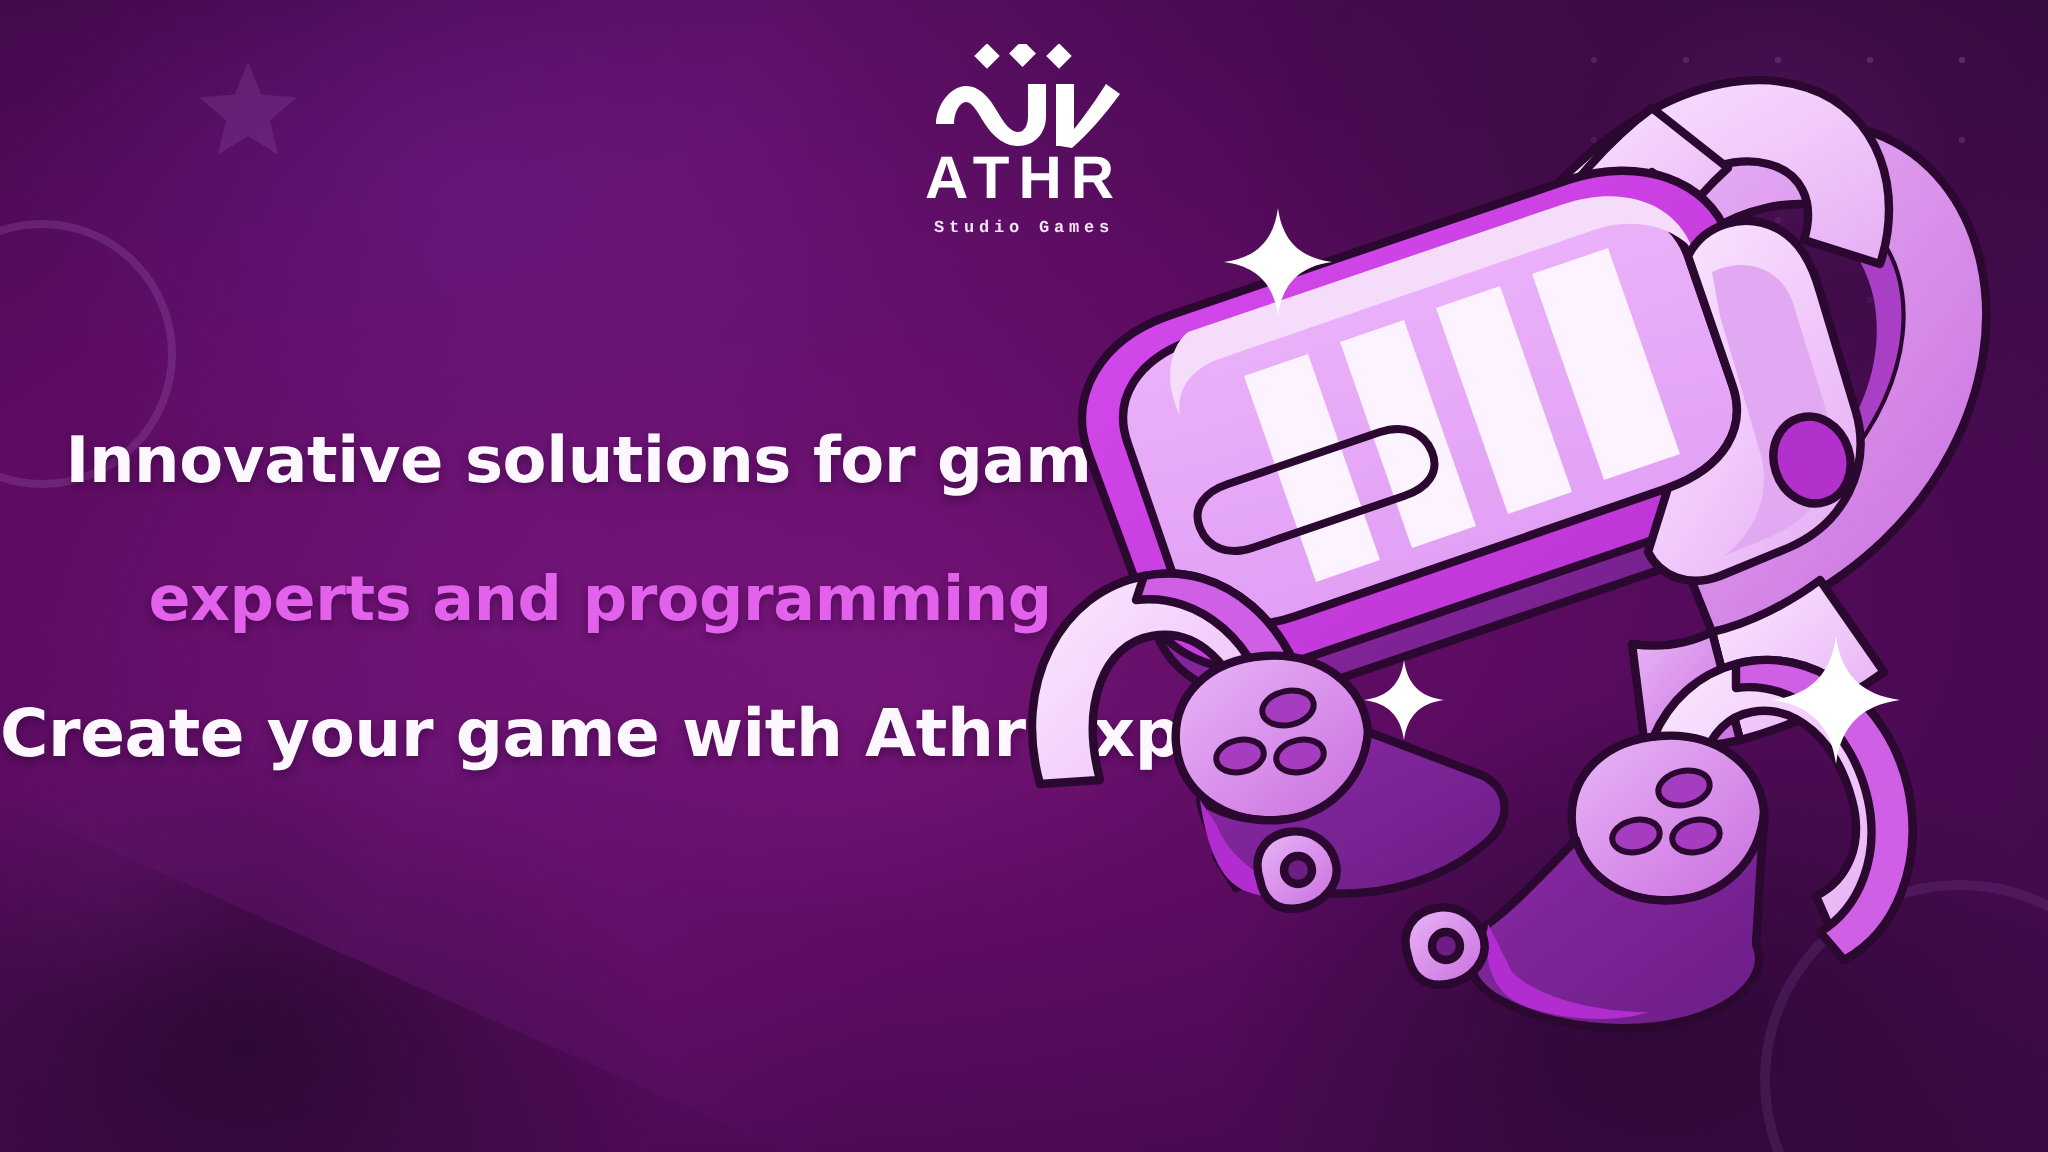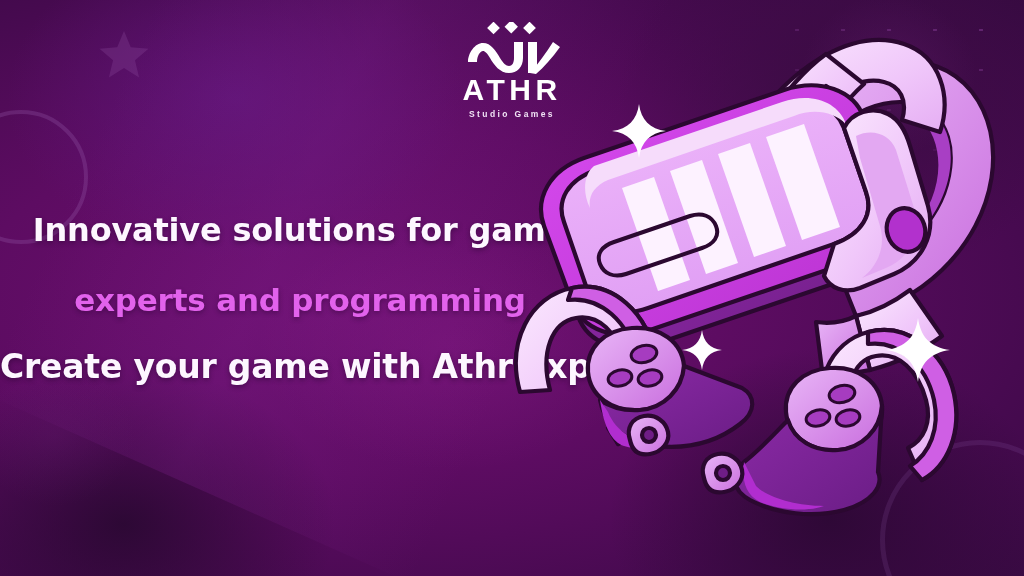--- a/index.html
+++ b/index.html
@@ -100,21 +100,21 @@
     font-family:"Liberation Sans",sans-serif;
   }
   .logo-sub{
     display:block;
     margin-top:5px;
     color:#f1e3f6;
     font-size:8.5px;
     font-weight:bold;
     letter-spacing:2.4px;
     line-height:1;
-    font-family:Liberation Sans, sans-serif;
+    font-family:Liberation Mono, monospace;
   }
 
   
   .copy{
     position:absolute;
     left:0; top:214px;
     width:600px;
     text-align:center;
   }
   .line{

